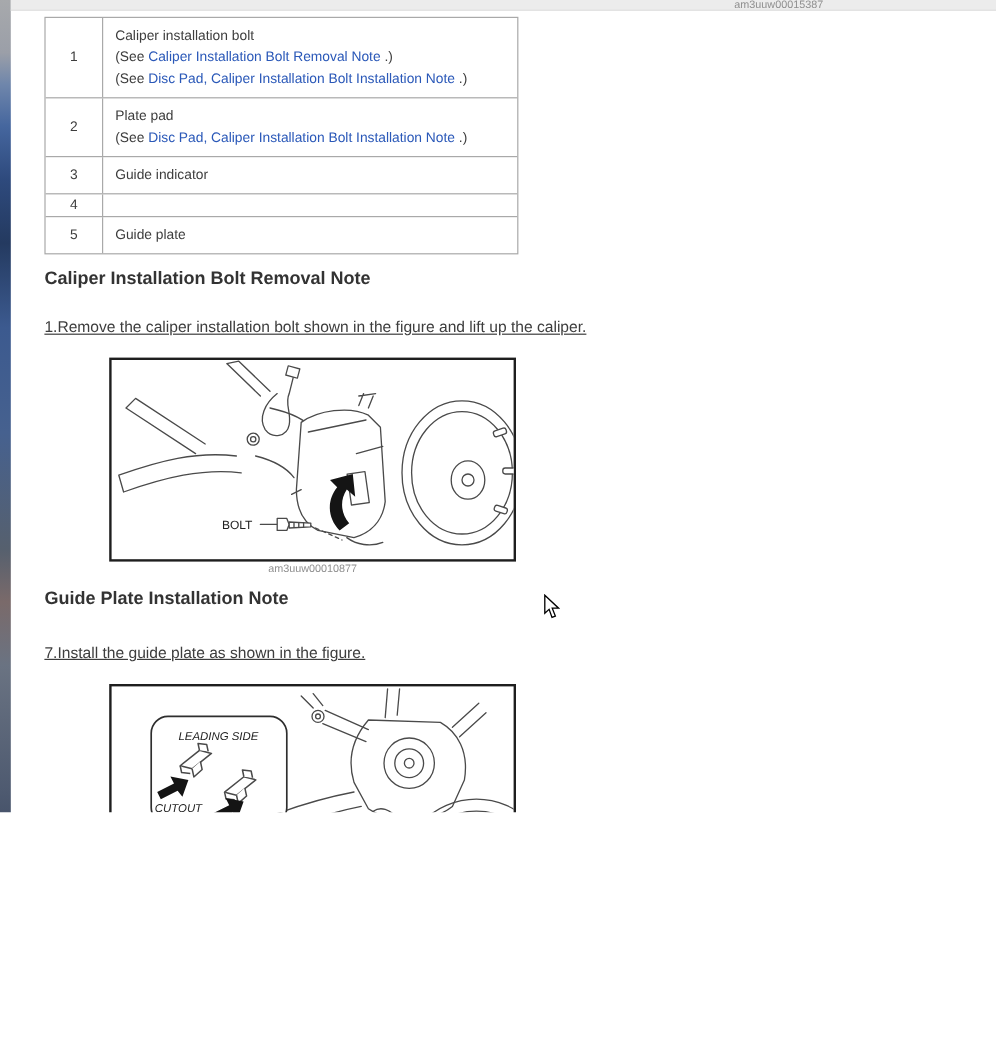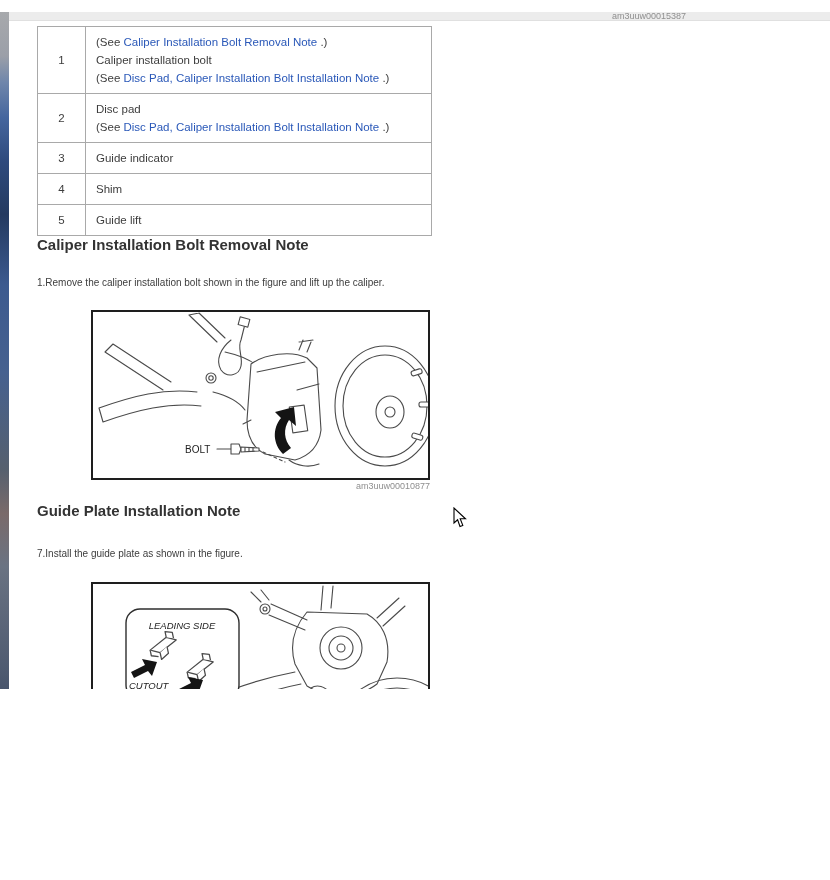--- a/index.html
+++ b/index.html
@@ -1,40 +1,40 @@
 <!DOCTYPE html>
 <html style="--link: #2a58b8; --bar: #14181e;"><head>
 <meta charset="utf-8">
 <style>
   html,body{margin:0;padding:0;background:#fff;}
   .screen{position:relative;width:830px;height:677px;background:#fff;overflow:hidden;
-          font-family:"Liberation Sans",sans-serif;color:#3d3d3d;margin-top:12px;}
+          font-family:"Liberation Sans",sans-serif;color:#3d3d3d;}
   
   .wallpaper{position:absolute;left:0;top:0;width:9px;height:880px;
     background:linear-gradient(to bottom,
       #a7a9ac 0%, #9b9fa8 5%, #6f86ab 8%, #45669e 12%, #2e4a7d 17%, #243a60 23%,
       #3c5a8f 31%, #46618f 41%, #56606e 52%, #7a6a6a 57%, #6a7382 63%,
       #4e5a70 75%, #2c3a55 86%, #9a9da2 91%, #8f9296 95%, #3a3f48 97%, #16191f 100%);}
   .topstrip{position:absolute;left:9px;top:0;width:821px;height:8px;background:#ececec;border-bottom:1px solid #e0e0e0;}
   .top-id{position:absolute;left:0;top:-1px;width:686px;text-align:right;
           font-size:9px;color:#8f8f8f;line-height:11px;}
   
   .ptable{position:absolute;left:37px;top:14px;width:393px;border:1px solid #a9a9a9;
           font-size:11.5px;line-height:18px;background:#fff;}
   .prow{display:flex;border-bottom:1px solid #a9a9a9;}
   .prow:last-child{border-bottom:none;}
   .pnum{flex:0 0 47px;border-right:1px solid #a9a9a9;display:flex;align-items:center;justify-content:center;}
   .pbody{flex:1;padding:6px 10px;}
   a.mlink{color:var(--link,#2a58b8);text-decoration:none;cursor:pointer;}
   .h2{position:absolute;left:37px;font-size:15px;font-weight:bold;color:#333;}
-  .step{position:absolute;left:37px;font-size:10px;color:#3d3d3d;}
+  .step{position:absolute;left:37px;font-size:13px;color:#3d3d3d;text-decoration:underline;}
   .figbox{position:absolute;left:91px;border:2px solid #1e1e1e;background:#fff;}
   .fig1{top:298px;width:335px;height:166px;}
   .fig2{top:570px;width:335px;height:297px;font-style:italic;}
-  .fig-id{position:absolute;left:91px;top:469px;width:339px;text-align:right;
+  .fig-id{position:absolute;left:91px;top:469px;width:339px;text-align:center;
           font-size:9px;color:#8f8f8f;}
   .bottombar{position:absolute;left:0;top:872px;width:830px;height:8px;background:var(--bar,#14181e);}
   .cursor{position:absolute;left:453px;top:495px;width:14px;height:21px;}
   svg .ln{fill:none;stroke:#4a4a4a;stroke-width:1.1;stroke-linecap:round;stroke-linejoin:round;}
   svg .lnw{fill:#fff;stroke:#4a4a4a;stroke-width:1.1;stroke-linejoin:round;}
   svg .bub{fill:#fff;stroke:#2e2e2e;stroke-width:1.4;}
   svg .blk{fill:#141414;stroke:none;}
   svg text{font-family:"Liberation Sans",sans-serif;fill:#222;}
 </style>
 </head>
@@ -43,43 +43,42 @@
 <div class="screen">
 
   <div class="wallpaper"></div>
   <div class="topstrip"></div>
   <div class="top-id">am3uuw00015387</div>
 
   <div class="ptable">
     <div class="prow">
       <div class="pnum">1</div>
       <div class="pbody">
+        <div>Caliper installation bolt</div>
         <div><span>(See </span><a class="mlink">Caliper Installation Bolt Removal Note</a><span> .)</span></div>
-        <div>Caliper installation bolt</div>
         <div><span>(See </span><a class="mlink">Disc Pad, Caliper Installation Bolt Installation Note</a><span> .)</span></div>
       </div>
     </div>
     <div class="prow">
       <div class="pnum">2</div>
       <div class="pbody">
-        <div>Disc pad</div>
+        <div>Plate pad</div>
         <div><span>(See </span><a class="mlink">Disc Pad, Caliper Installation Bolt Installation Note</a><span> .)</span></div>
       </div>
     </div>
     <div class="prow">
       <div class="pnum">3</div>
       <div class="pbody">Guide indicator</div>
     </div>
     <div class="prow">
       <div class="pnum">4</div>
-      <div class="pbody">Shim</div>
     </div>
     <div class="prow">
       <div class="pnum">5</div>
-      <div class="pbody">Guide lift</div>
+      <div class="pbody">Guide plate</div>
     </div>
   </div>
 
   <div class="h2" style="top:224px">Caliper Installation Bolt Removal Note</div>
   <div class="step" style="top:265px">1.Remove the caliper installation bolt shown in the figure and lift up the caliper.</div>
 
   <div class="figbox fig1">
     <svg width="335" height="166" viewBox="0 0 335 166">
       <g class="ln">
         <path d="M96 3 L124 30 M106 1 L132 26 M96 3 L106 1"></path>

